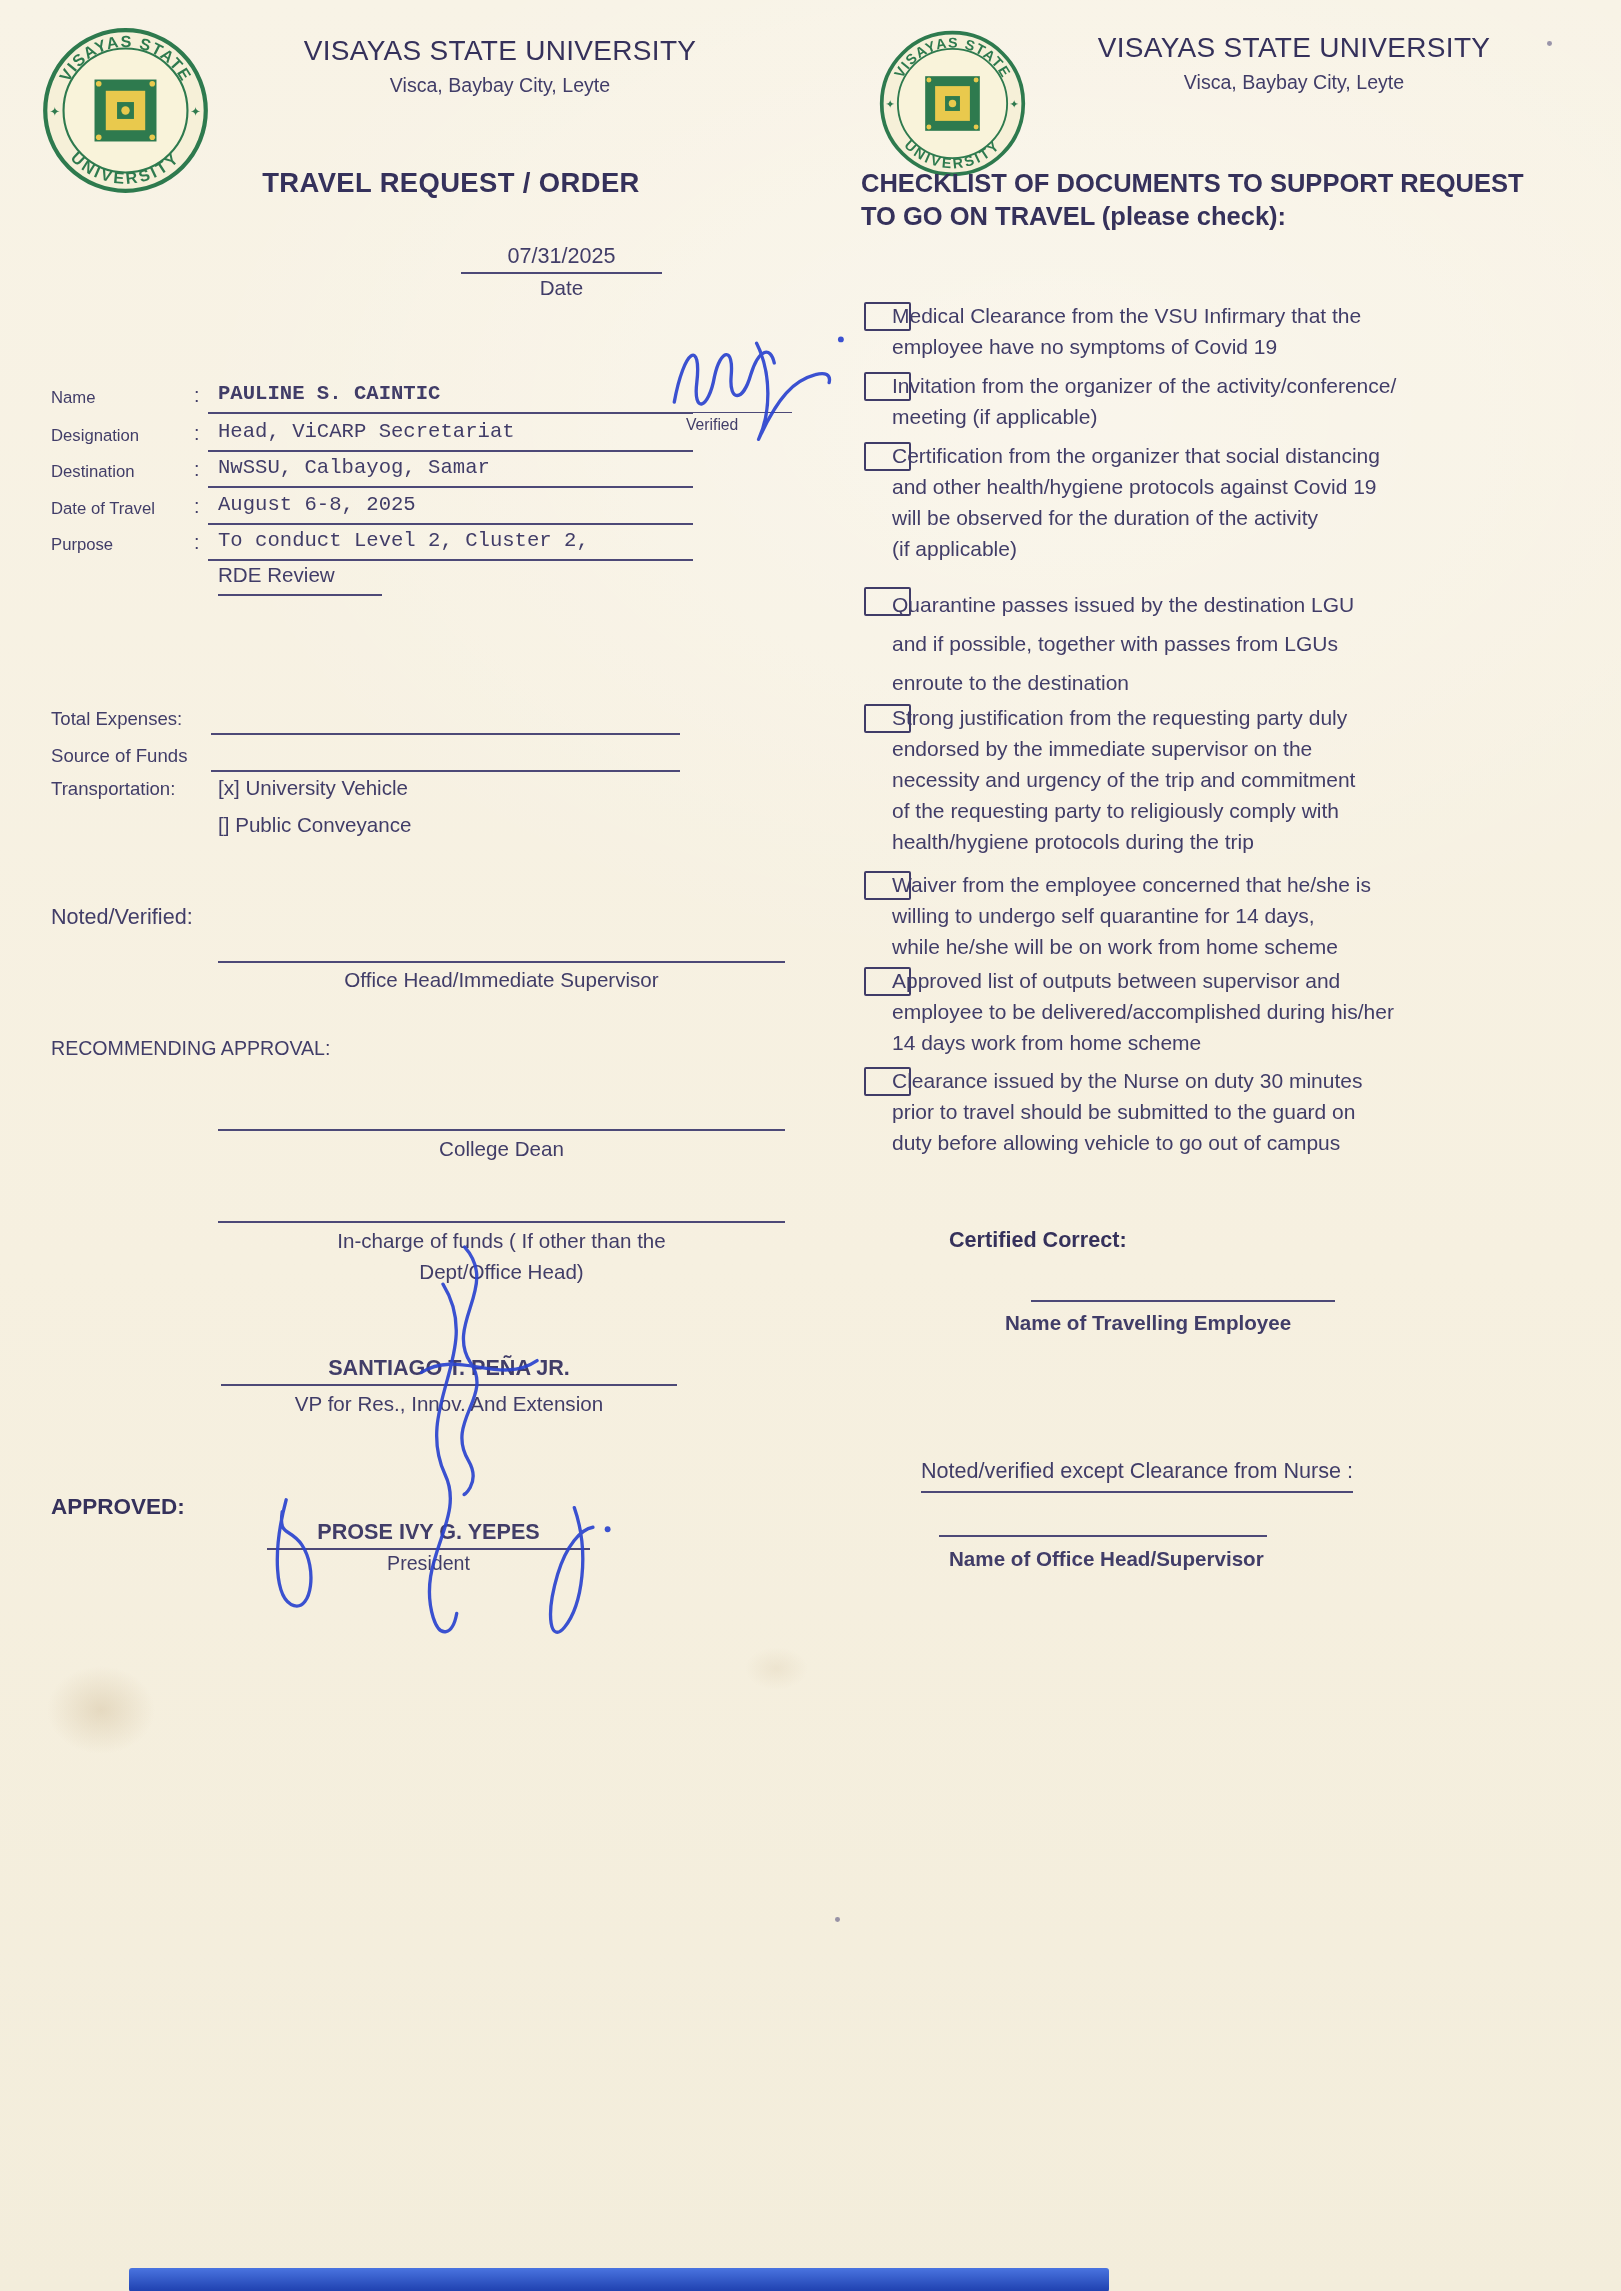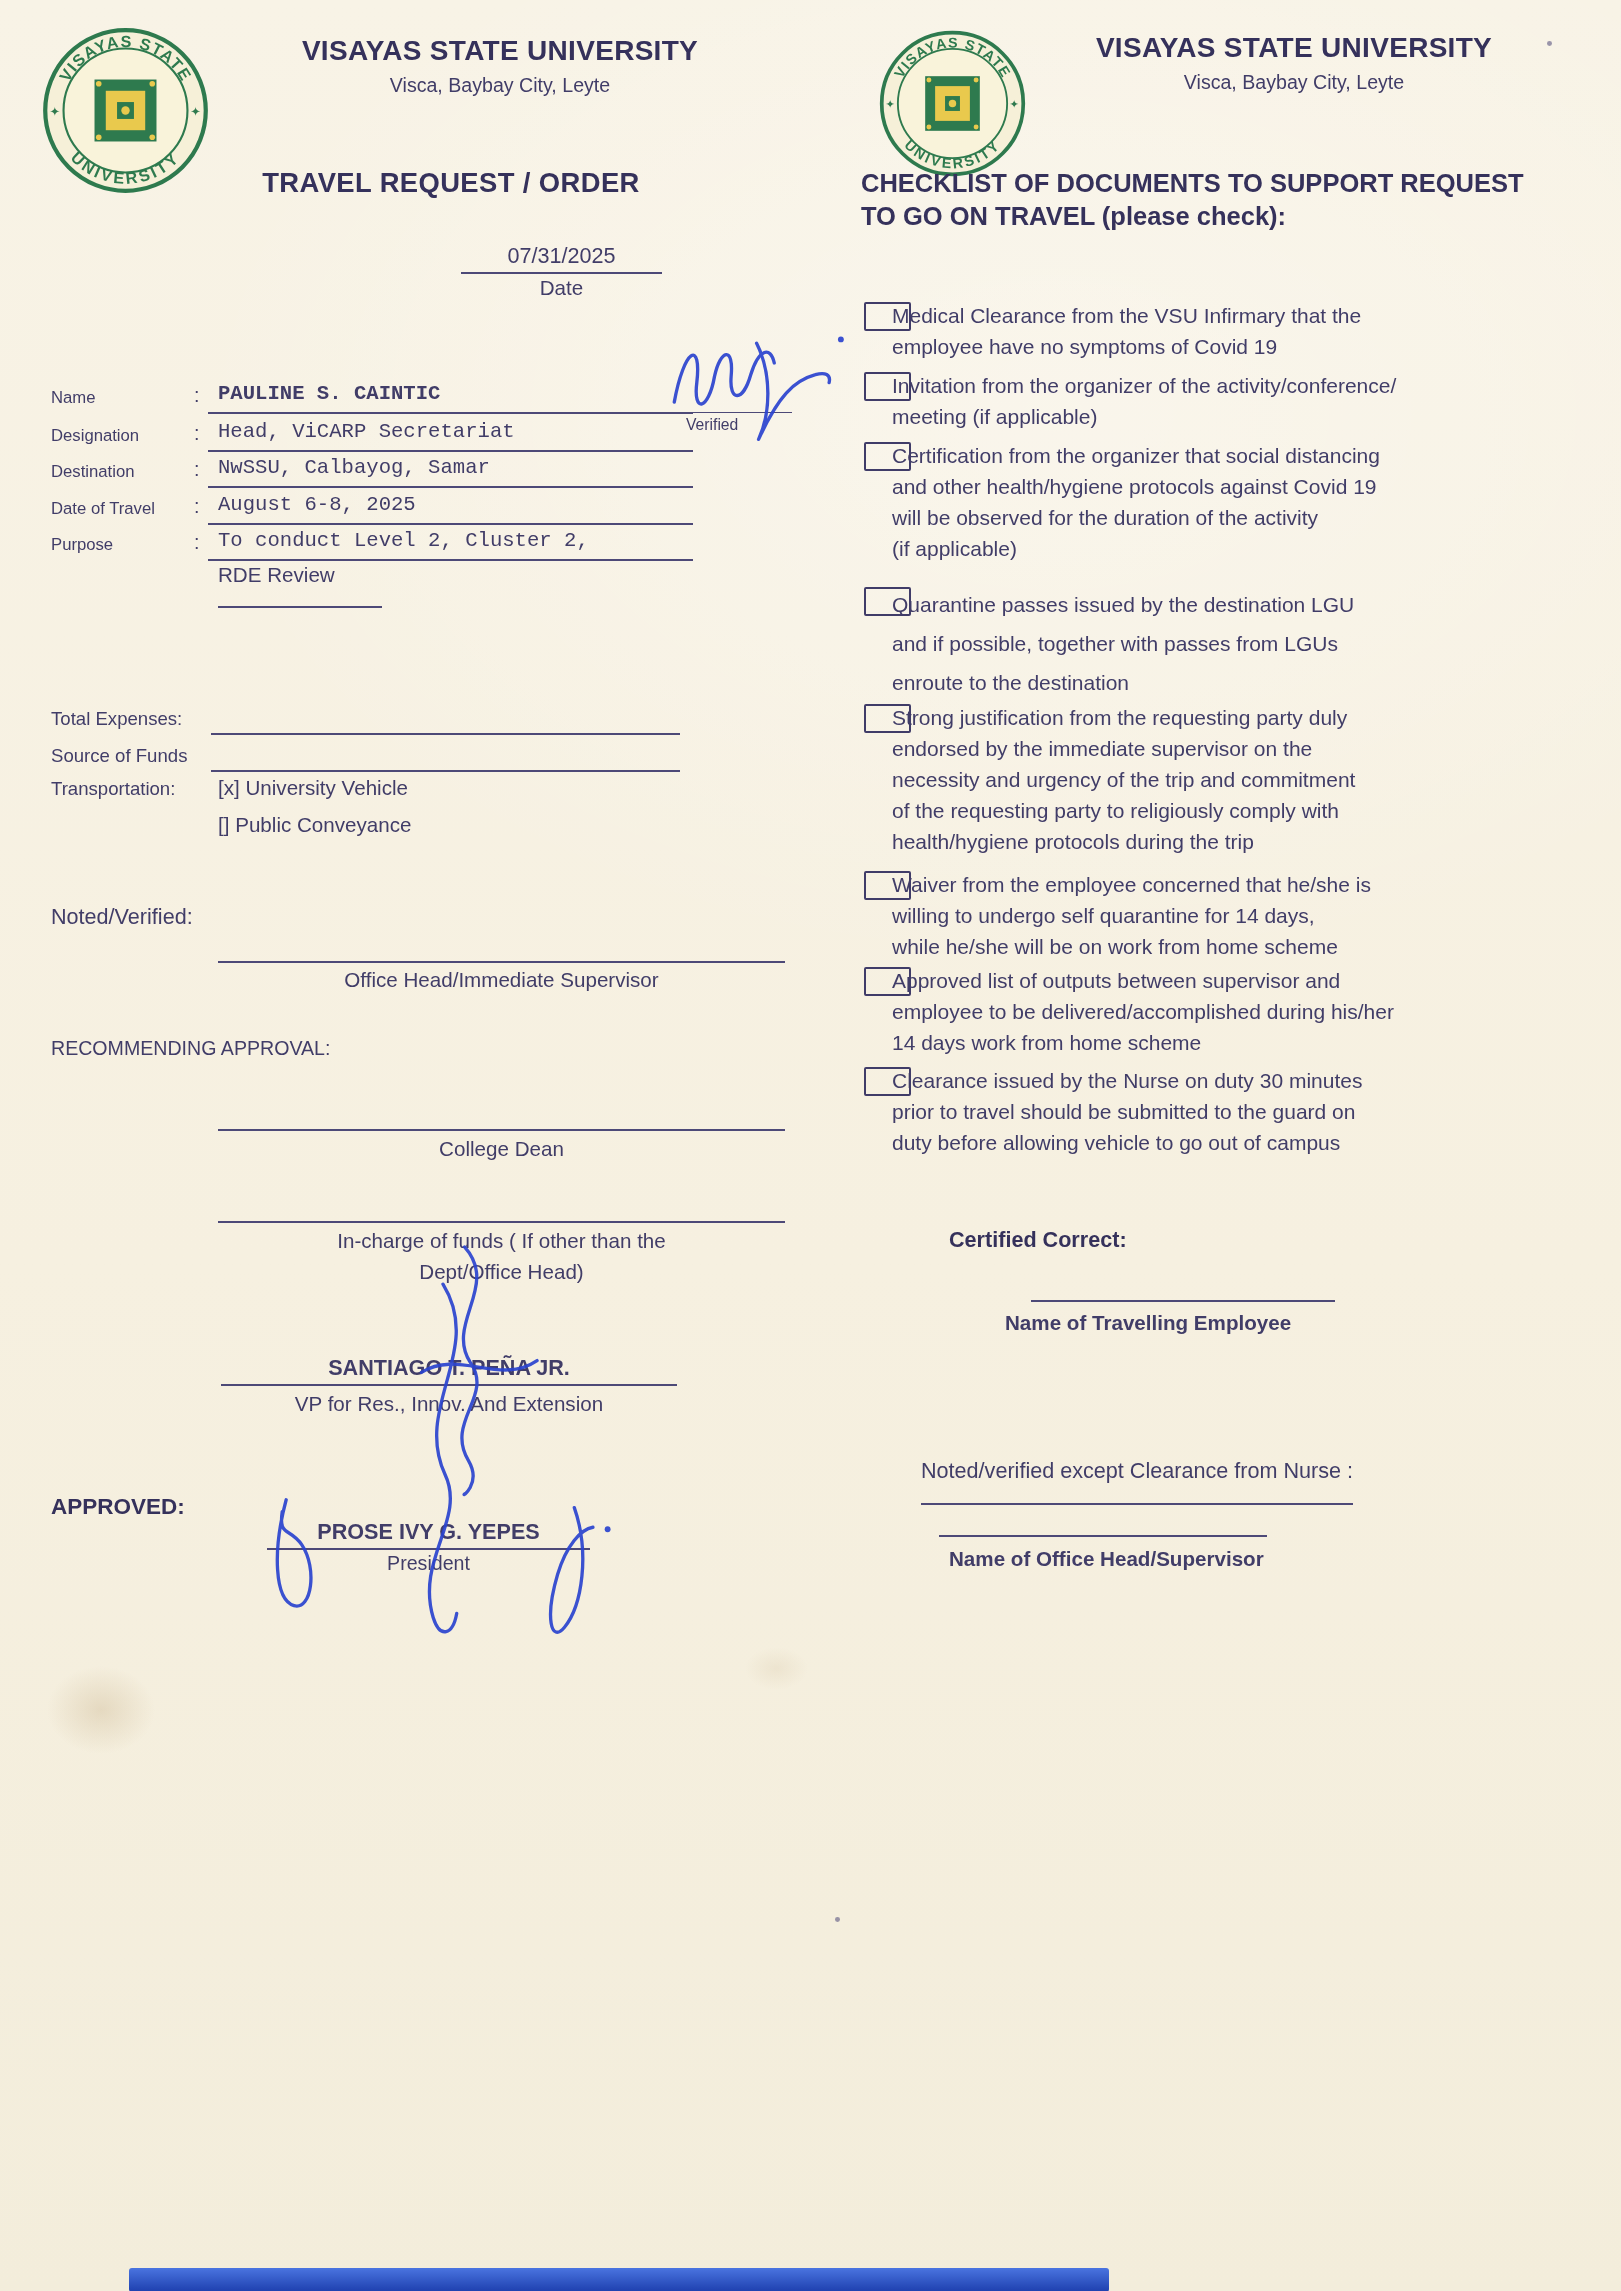--- a/index.html
+++ b/index.html
@@ -7,41 +7,41 @@
   .page {
     position:relative; width:1621px; height:2292px; overflow:hidden;
     font-family:"Liberation Sans", sans-serif; color:#413d68;
     background:
       radial-gradient(1372px 882px at 65% 18%, rgba(255,255,255,.28), rgba(255,255,255,0) 65%),
       linear-gradient(180deg,#f8f3e6 0%,#f6f0e0 55%,#f3eddb 100%);
   }
   .abs { position:absolute; }
   .bold { font-weight:bold; }
   .center { text-align:center; }
-  .hdr-uni { position:absolute; font-weight:bold; font-size:28px; letter-spacing:0.3px; text-align:center; color:#35315b; }
+  .hdr-uni { position:absolute; font-weight:normal; font-size:28px; letter-spacing:0.3px; text-align:center; color:#35315b; }
   .hdr-addr { position:absolute; font-size:19.6px; text-align:center; }
   .form-title { position:absolute; font-weight:bold; font-size:27.4px; text-align:center; color:#35315b; letter-spacing:0.4px; }
   .chk-title { position:absolute; font-weight:bold; font-size:25.5px; line-height:33px; text-align:left; white-space:pre-line; color:#35315b; }
   .field-row { position:absolute; left:51px; width:642px; height:37px; }
   .f-label { position:absolute; left:0; top:7.8px; font-size:16.7px; }
   .f-colon { position:absolute; left:143px; top:3.9px; font-size:19.6px; }
   .f-value { position:absolute; left:167px; top:2px; font-size:20.6px; white-space:nowrap;font-family:Liberation Mono, monospace; }
   .f-line { position:absolute; left:157px; right:0; top:32px; border-top:2px solid #4d4977; }
   .hline { position:absolute; border-top:2px solid #4d4977; height:0; }
   .dline { border-top:2px solid #4d4977; margin-top:2.9px; }
   .lab19 { position:absolute; font-size:18.6px; }
   .val21 { position:absolute; font-size:20.6px; }
   .cap21 { font-size:20.6px; }
   .chk-item { position:absolute; left:864px; width:700px; }
   .chk-box { position:absolute; left:0; top:2px; width:47px; height:29px; border:2.9px solid #403c68; border-radius:2px; }
   .chk-text { margin-left:28px; font-size:21px; line-height:31px; white-space:pre-line; }
   .chk-text.lh40 { line-height:39px; }
   .seal { position:absolute; }
   .sig-overlay { position:absolute; left:0; top:0; width:1621px; height:2292px; pointer-events:none; }
-  .underlined { border-bottom:2px solid #4d4977; padding-bottom:20px; }
+  .underlined { border-bottom:2px solid #4d4977; padding-bottom:8px; }
   .stain { position:absolute; border-radius:50%; background:radial-gradient(closest-side, rgba(187,160,115,.28), rgba(187,160,115,0)); }
   .dot { position:absolute; width:4.9px; height:4.9px; border-radius:50%; background:#5a5580; opacity:.6; }
   .bottom-strip { position:absolute; left:129px; top:2268px; width:980px; height:23.5px; border-radius:2.9px;
     background:linear-gradient(180deg,#4a74e0,#1d3fae); }
 </style>
 </head>
 <body>
 
 <div class="page">
 

